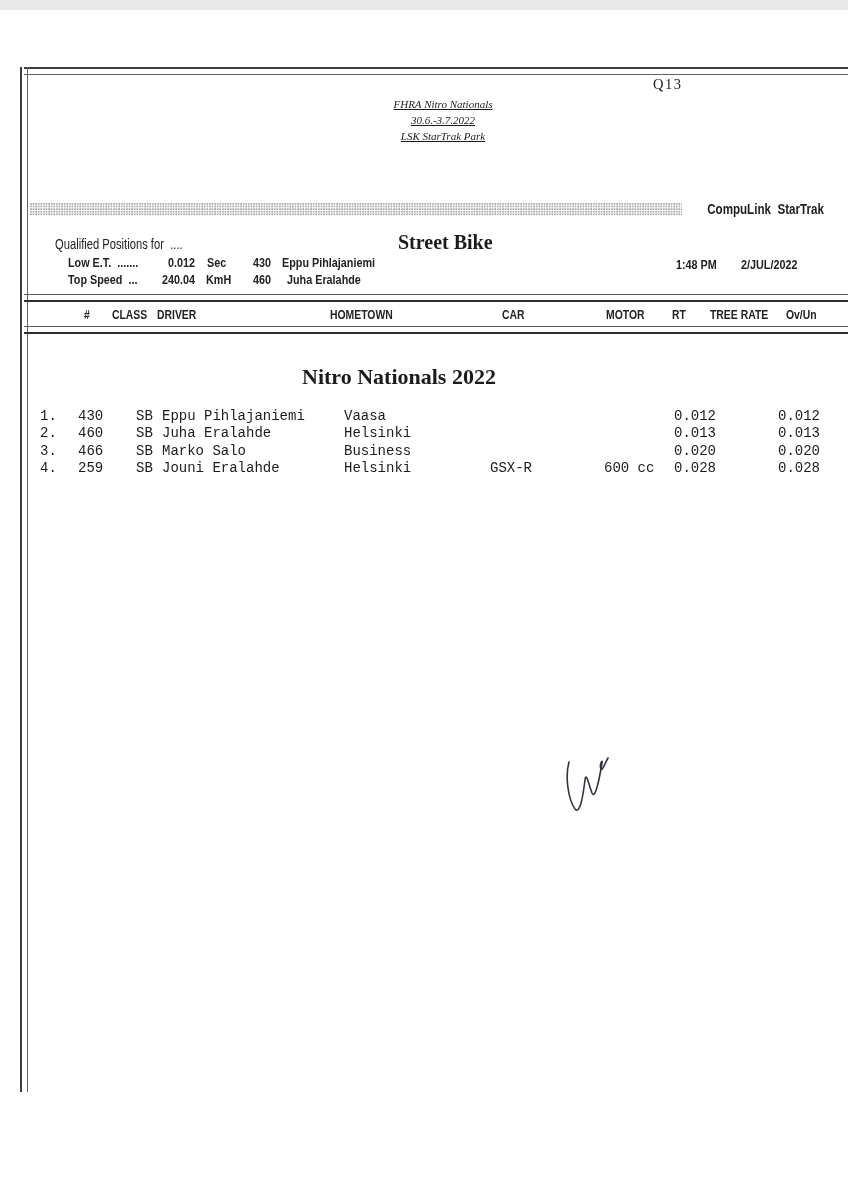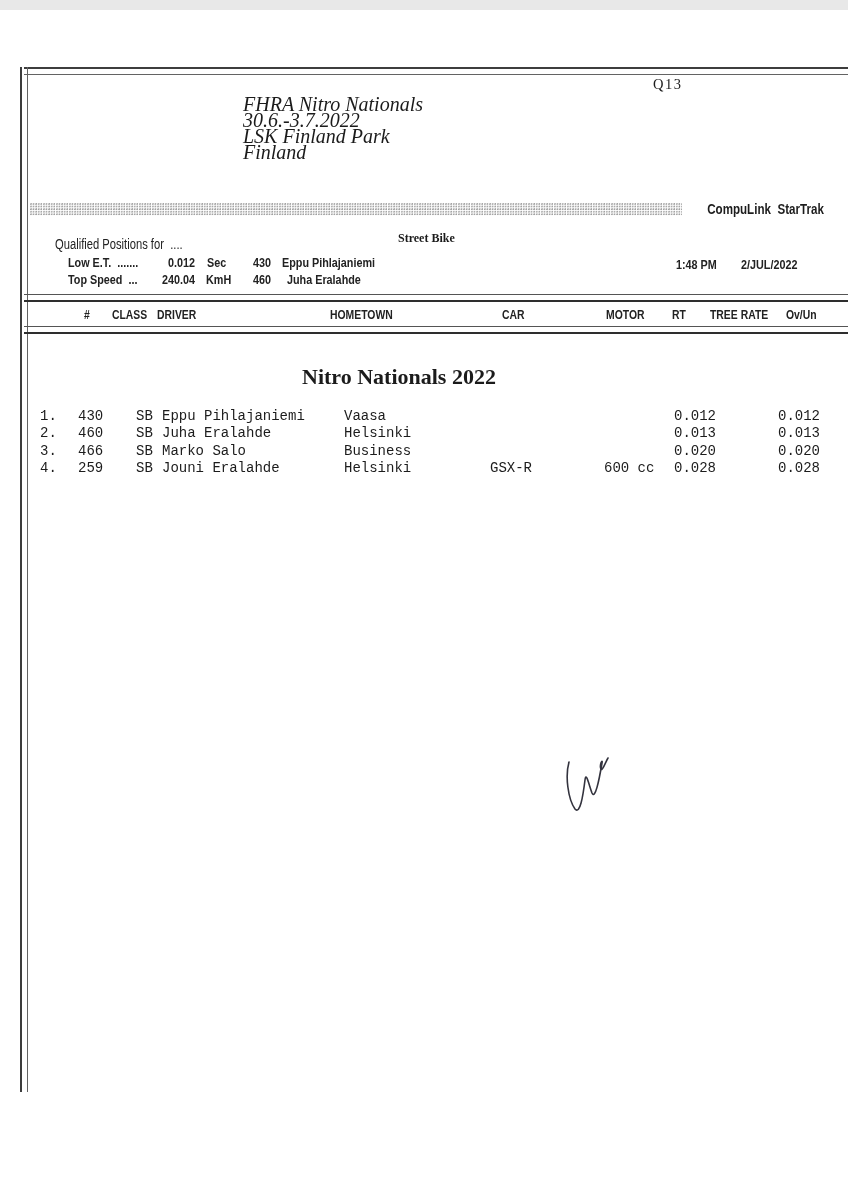--- a/index.html
+++ b/index.html
@@ -19,22 +19,22 @@
   
   .cond{display:inline-block;transform:scaleX(0.8);transform-origin:0 0;
     white-space:pre;font-family:"Liberation Sans",sans-serif;color:#222;}
   .cond-r{display:inline-block;transform:scaleX(0.8);transform-origin:100% 0;
     white-space:pre;font-family:"Liberation Sans",sans-serif;color:#1d1d1d;}
   .b{font-weight:700;}
   
   .serif{font-family:"Liberation Serif",serif;color:#1b1b1b;}
   .ital{font-style:italic;}
   
-  .evblock{left:243px;top:86px;width:400px;
-    font-size:20px;line-height:16px;}
+  .evblock{left:243px;top:86px;width:400px;text-align:center;
+    font-size:11px;line-height:16px;text-decoration:underline;}
   
   .band{left:30px;top:193px;width:652px;height:13px;
     background-image:radial-gradient(circle at 1px 1px,#8f8f8f 0.7px,rgba(0,0,0,0) 0.9px);
     background-size:2.6px 2.6px;opacity:.85;}
   
   .mrow{left:0;width:848px;height:17px;font-family:"Liberation Mono","DejaVu Sans Mono",monospace;
     font-size:14px;line-height:17px;color:#1c1c1c;white-space:pre;}
   .mrow span{position:absolute;top:0;}
   .c-rank{left:40px;} .c-num{left:78px;} .c-class{left:136px;} .c-driver{left:162px;}
   .c-home{left:344px;} .c-car{left:490px;} .c-motor{left:604px;}
@@ -51,33 +51,32 @@
 <div class="page">
 
   <div class="abs frame-top"></div>
   <div class="abs frame-left"></div>
 
   <div class="abs serif" style="left:653px;top:66px;font-size:14.5px;letter-spacing:1.5px;">Q13</div>
 
   <div class="abs evblock serif ital">
     <div>FHRA Nitro Nationals</div>
     <div>30.6.-3.7.2022</div>
-    <div>LSK Finland Park</div>
-    <div>Finland</div>
+    <div>LSK StarTrak Park</div>
   </div>
 
   <div class="abs band"></div>
   <div class="abs" style="right:24px;top:190px;">
     <span class="cond-r b" style="font-size:14.5px;">CompuLink  StarTrak</span>
   </div>
 
   <div class="abs" style="left:55px;top:225px;">
     <span class="cond" style="font-size:14px;">Qualified Positions for  ....</span>
   </div>
-  <div class="abs serif" style="left:398px;top:221px;font-size:12px;font-weight:700;">Street Bike</div>
+  <div class="abs serif" style="left:398px;top:221px;font-size:20px;font-weight:700;">Street Bike</div>
 
   <div class="abs" style="left:0;top:245px;height:16px;">
     <span class="cond b abs" style="left:68px;font-size:13.5px;">Low E.T.  .......</span>
     <span class="cond b abs" style="left:168px;font-size:13.5px;">0.012</span>
     <span class="cond b abs" style="left:207px;font-size:13.5px;">Sec</span>
     <span class="cond b abs" style="left:253px;font-size:13.5px;">430</span>
     <span class="cond b abs" style="left:282px;font-size:13.5px;">Eppu Pihlajaniemi</span>
   </div>
 
   <div class="abs" style="left:0;top:262px;height:16px;">

